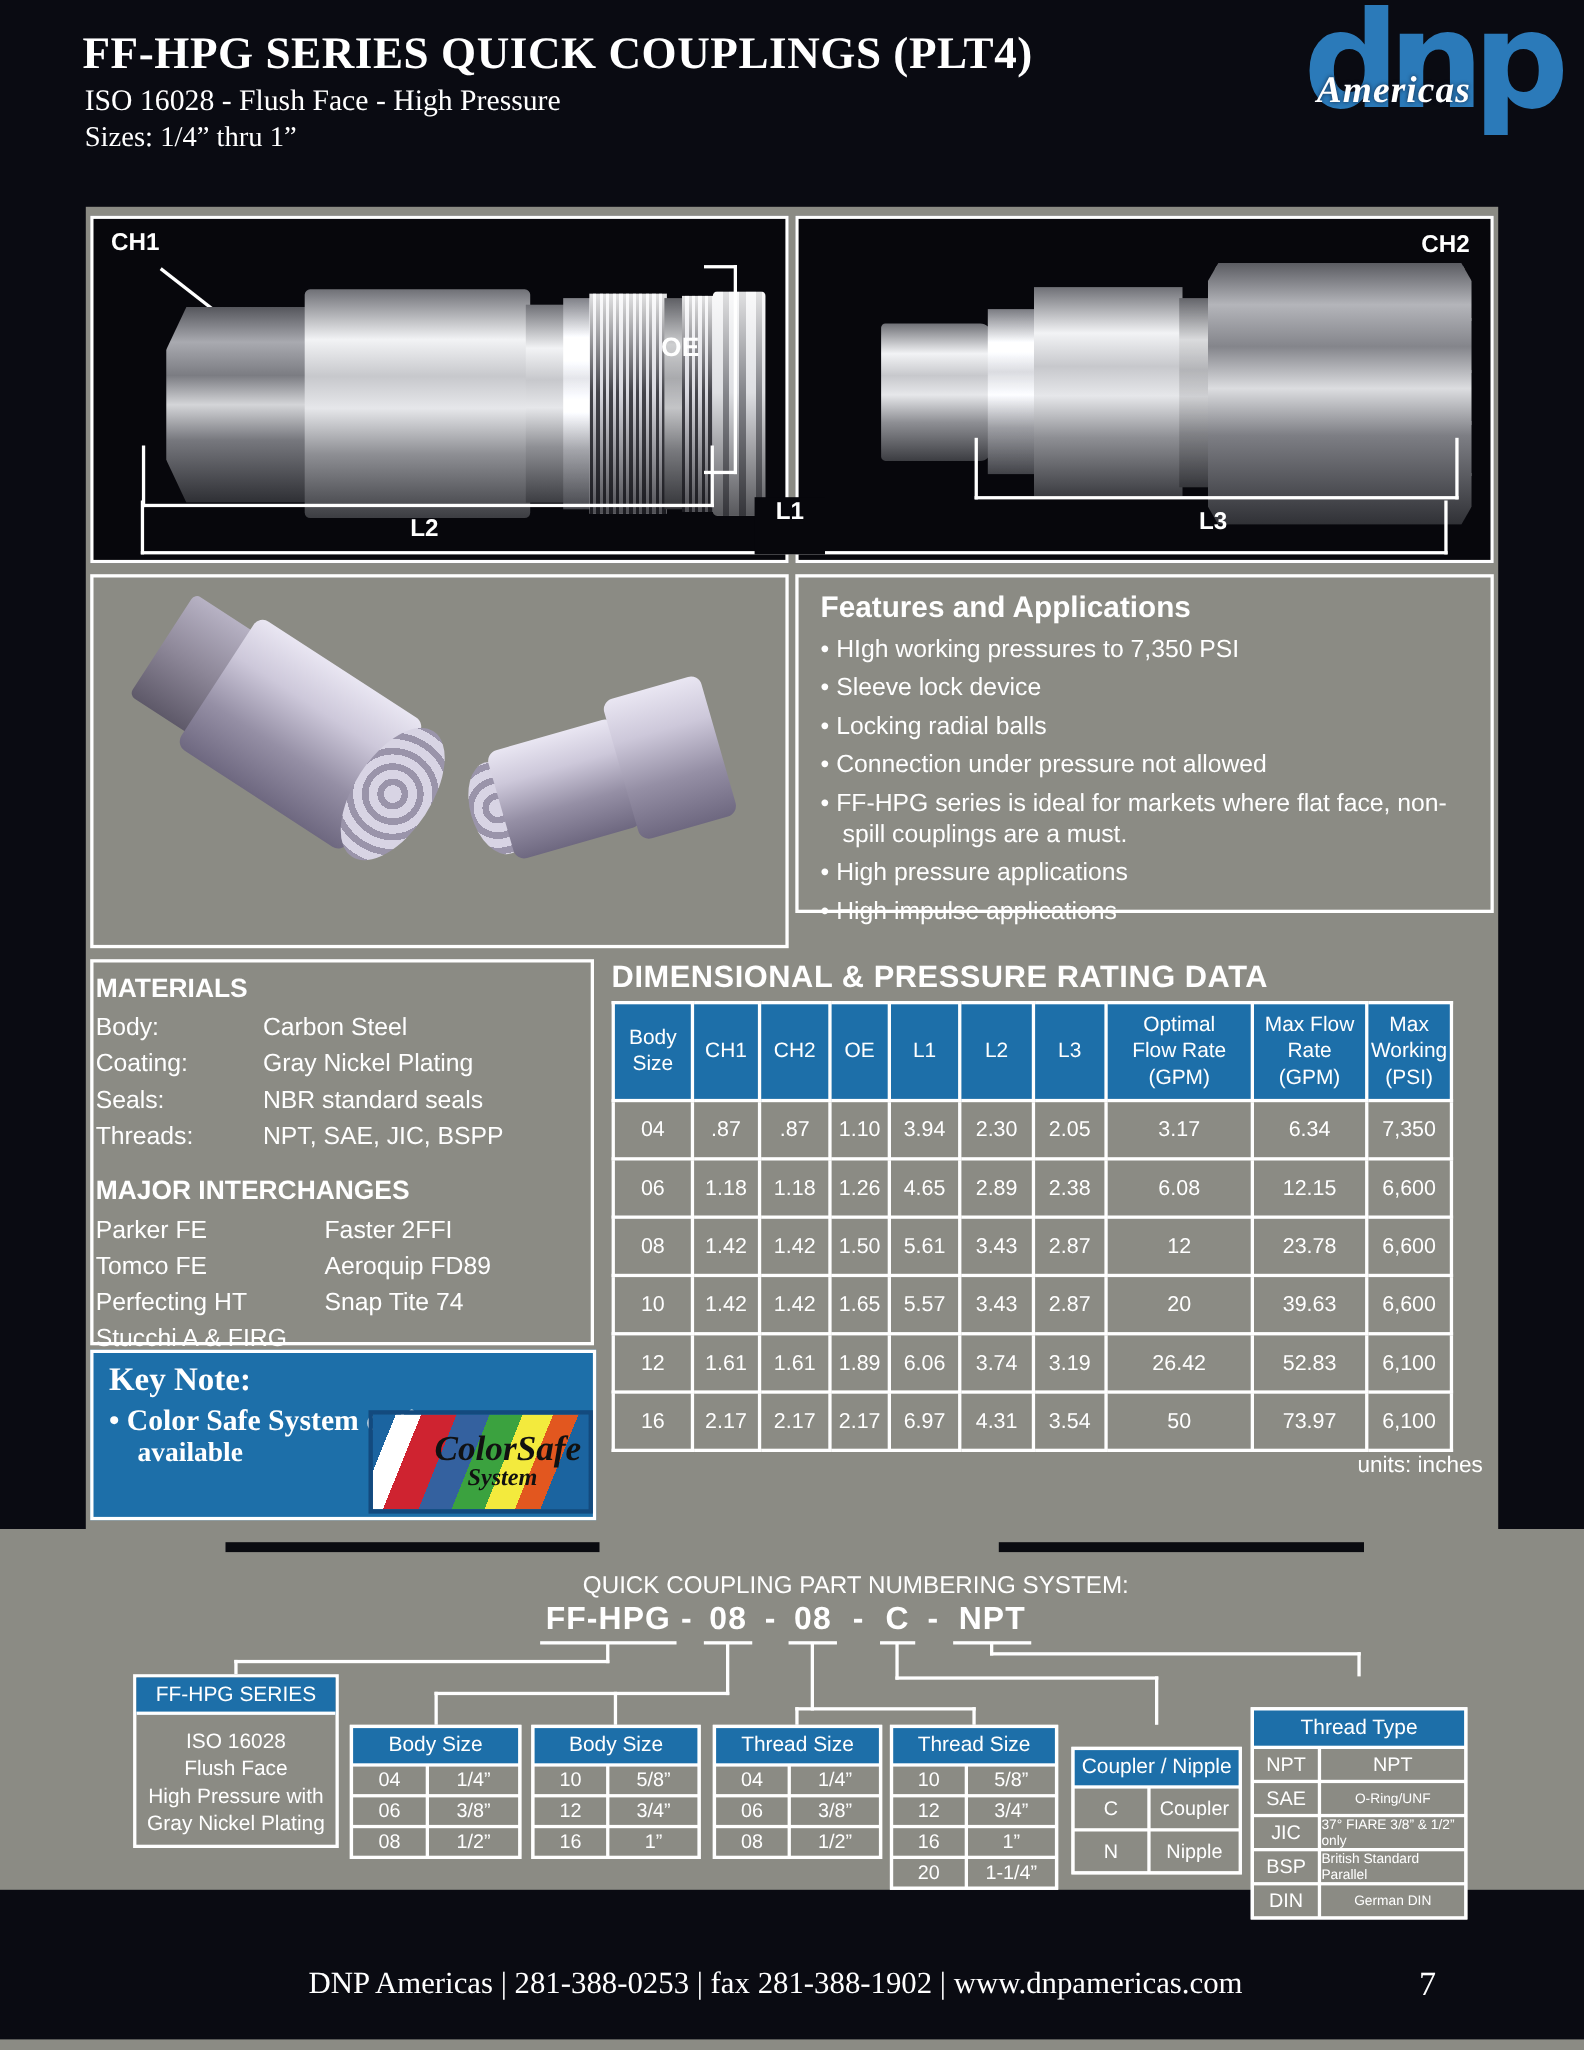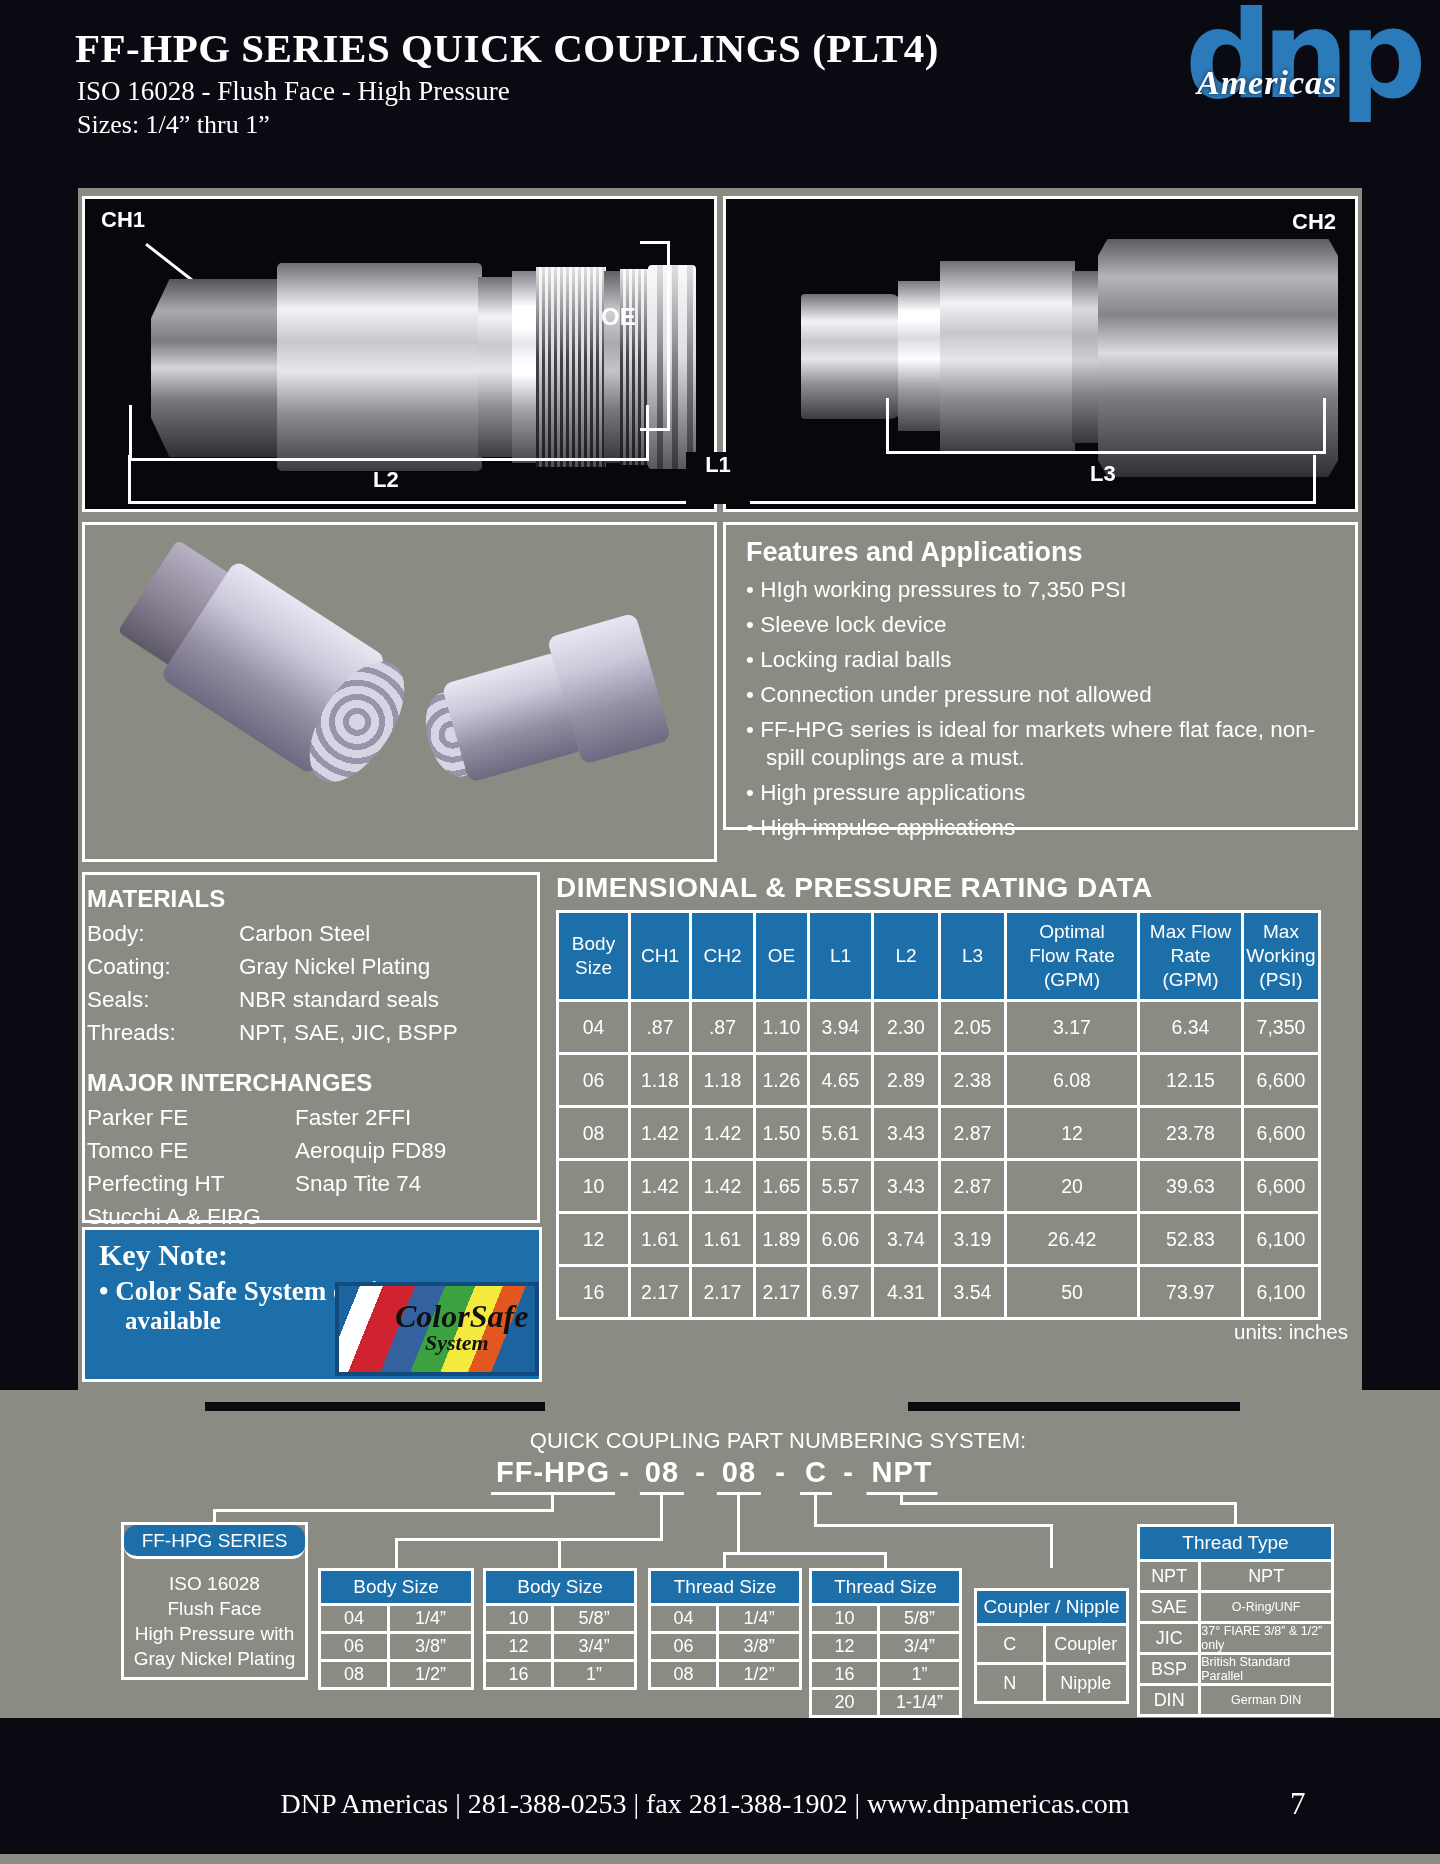--- a/index.html
+++ b/index.html
@@ -92,33 +92,33 @@
   .ord-bar{position:absolute;top:1402px;height:9px;background:#0a0b10;}
   .ord-title{left:545px;top:1390px;width:363px;text-align:center;font-size:26px;font-weight:bold;letter-spacing:.5px;}
   .ord-sub{left:428px;top:1428px;width:700px;text-align:center;font-size:22px;}
   .seg{position:absolute;top:1456px;transform:translateX(-50%);font-size:29px;font-weight:bold;
        border-bottom:3px solid #fff;padding:0 5px 3px 5px;letter-spacing:1px;}
   .segdash{position:absolute;top:1456px;transform:translateX(-50%);font-size:29px;font-weight:bold;}
   .cl{position:absolute;background:#fff;}
 
   .series-box{left:121px;top:1522px;width:187px;height:158px;border:3px solid #fff;box-sizing:border-box;}
   .series-h{background:#1d6fa9;height:31px;border-bottom:3px solid #fff;display:flex;align-items:center;justify-content:center;
-            font-size:19px;border-radius:13px;}
+            font-size:19px;}
   .series-body{display:flex;flex-direction:column;align-items:center;justify-content:center;padding-top:12px;}
   .series-body div{font-size:19px;line-height:25px;}
 
   .otab{position:absolute;background:#fff;border:3px solid #fff;box-sizing:border-box;display:grid;gap:3px;
         grid-template-columns:0.9fr 1.1fr;}
   .ot-h{grid-column:1/3;background:#1d6fa9;display:flex;align-items:center;justify-content:center;font-size:19px;color:#fff;}
   .oc{background:#8b8b84;color:#fff;display:flex;align-items:center;justify-content:center;font-size:18px;}
   .ot-small{font-size:12.5px;}
   .ot-3{grid-template-rows:32px repeat(3,25px);}
   .ot-4{grid-template-rows:32px repeat(4,25px);}
   .ot-2{grid-template-rows:32px repeat(2,36px);}
-  .ot-5{grid-template-rows:32px repeat(5,28px);grid-template-columns:0.62fr 1.38fr;}
+  .ot-5{grid-template-rows:32px repeat(5,28px);grid-template-columns:0.62fr 1.38fr;margin-top:28px;}
   .ot-a{left:318px;top:1568px;width:156px;}
   .ot-b{left:483px;top:1568px;width:154px;}
   .ot-c{left:648px;top:1568px;width:154px;}
   .ot-d{left:809px;top:1568px;width:153px;}
   .ot-e{left:974px;top:1568px;width:155px;margin-top:20px;}
   .ot-f{left:1137px;top:1524px;width:197px;}
 
   
   .footer-text{left:0;top:1788px;width:1410px;text-align:center;font-size:28px;}
   .footer-page{left:1290px;top:1786px;width:60px;font-size:31px;}

